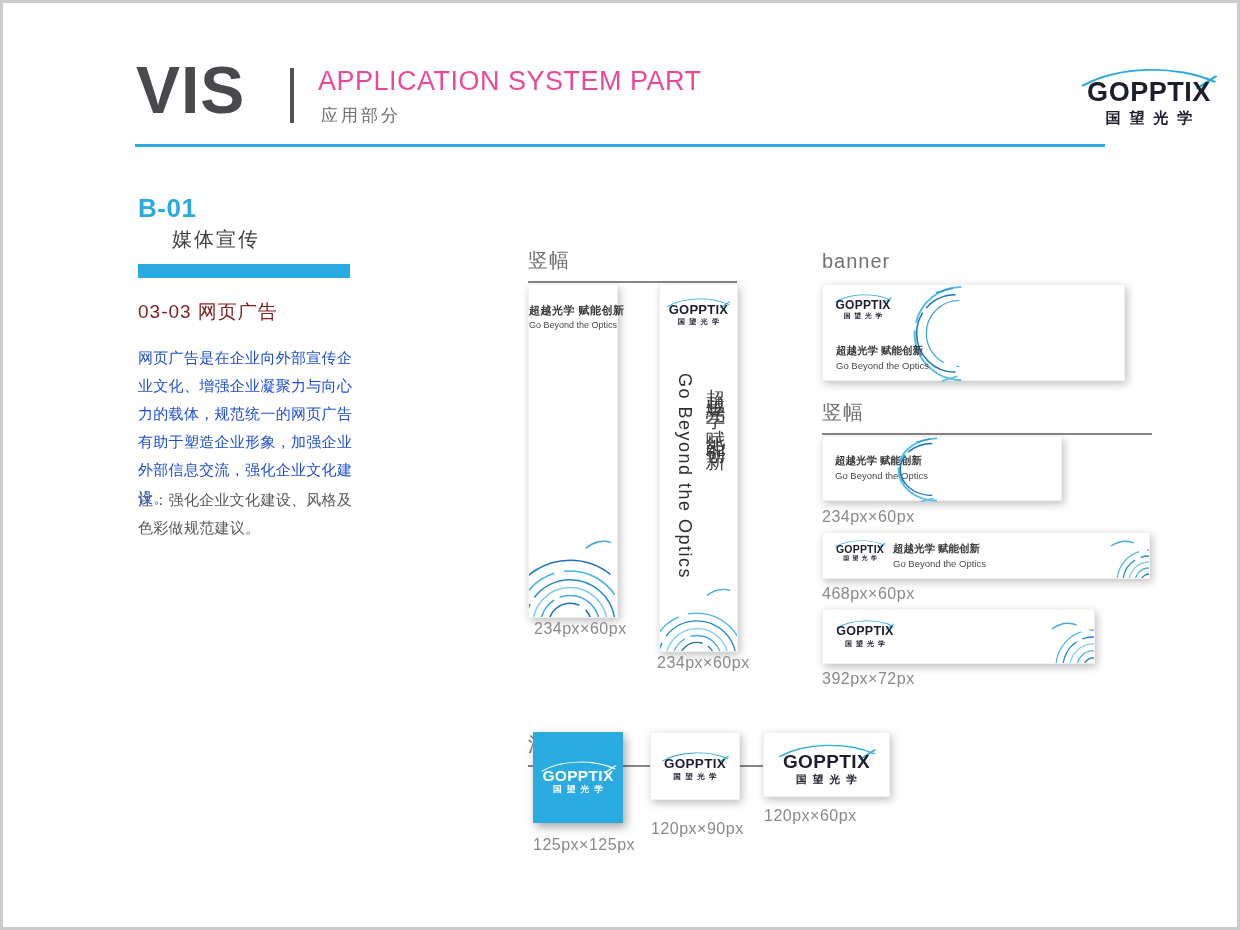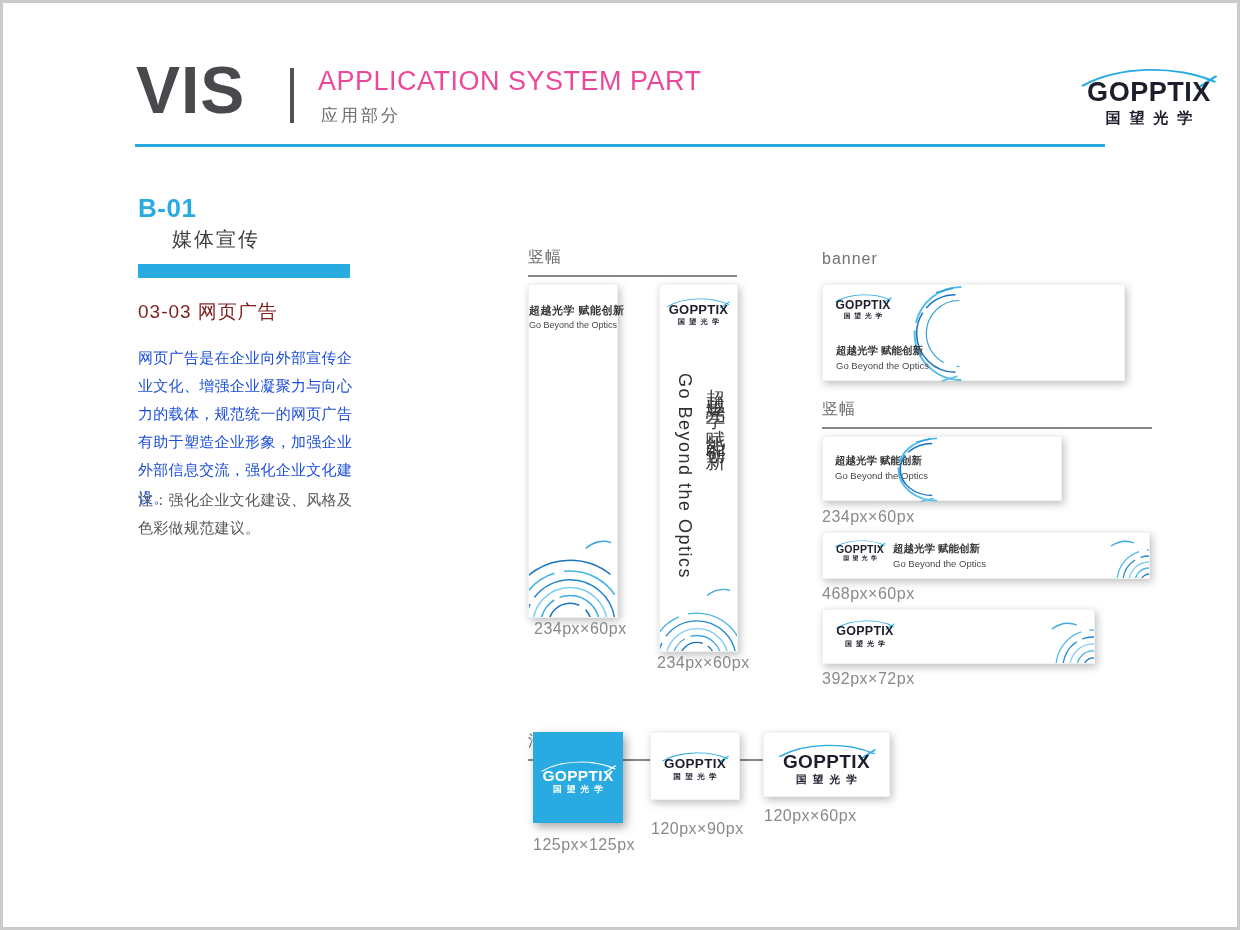--- a/index.html
+++ b/index.html
@@ -40,21 +40,21 @@
 
   
   .code{position:absolute;left:138px;top:193px;font-size:26px;font-weight:700;color:var(--accent);letter-spacing:.5px;}
   .code-title{position:absolute;left:138px;top:226px;font-size:20px;color:#3E3E41;letter-spacing:2px;margin-left:34px;}
   .blue-bar{position:absolute;left:138px;top:264px;width:212px;height:14px;background:var(--accent);}
   .item-code{position:absolute;left:138px;top:299px;font-size:19px;color:#7f1d1d;letter-spacing:1px;}
   .body-copy{position:absolute;left:138px;top:344px;width:222px;font-size:15px;line-height:28px;color:#1d4ed8;letter-spacing:.3px;}
   .note-copy{position:absolute;left:138px;top:486px;width:222px;font-size:15px;line-height:28px;color:#55565A;letter-spacing:.3px;}
 
   
-  .sec-head{position:absolute;font-size:16px;color:#717276;letter-spacing:1px;padding-bottom:7px;}
+  .sec-head{position:absolute;font-size:20px;color:#717276;letter-spacing:1px;padding-bottom:7px;}
   .sec-head.ruled{border-bottom:2px solid #85868A;}
   #sec-v1{left:528px;top:247px;width:209px;}
   #sec-banner{left:822px;top:250px;width:120px;}
   #sec-v2{left:822px;top:399px;width:330px;}
   #sec-float{left:528px;top:697px;width:362px;margin-top:34px;}
 
   
   .mock{position:absolute;background:#fff;box-shadow:2px 3px 8px rgba(0,0,0,.25);border:1px solid #F1F1F1;}
   .dim{position:absolute;font-size:16px;color:var(--txt-gray);letter-spacing:.5px;}
 

